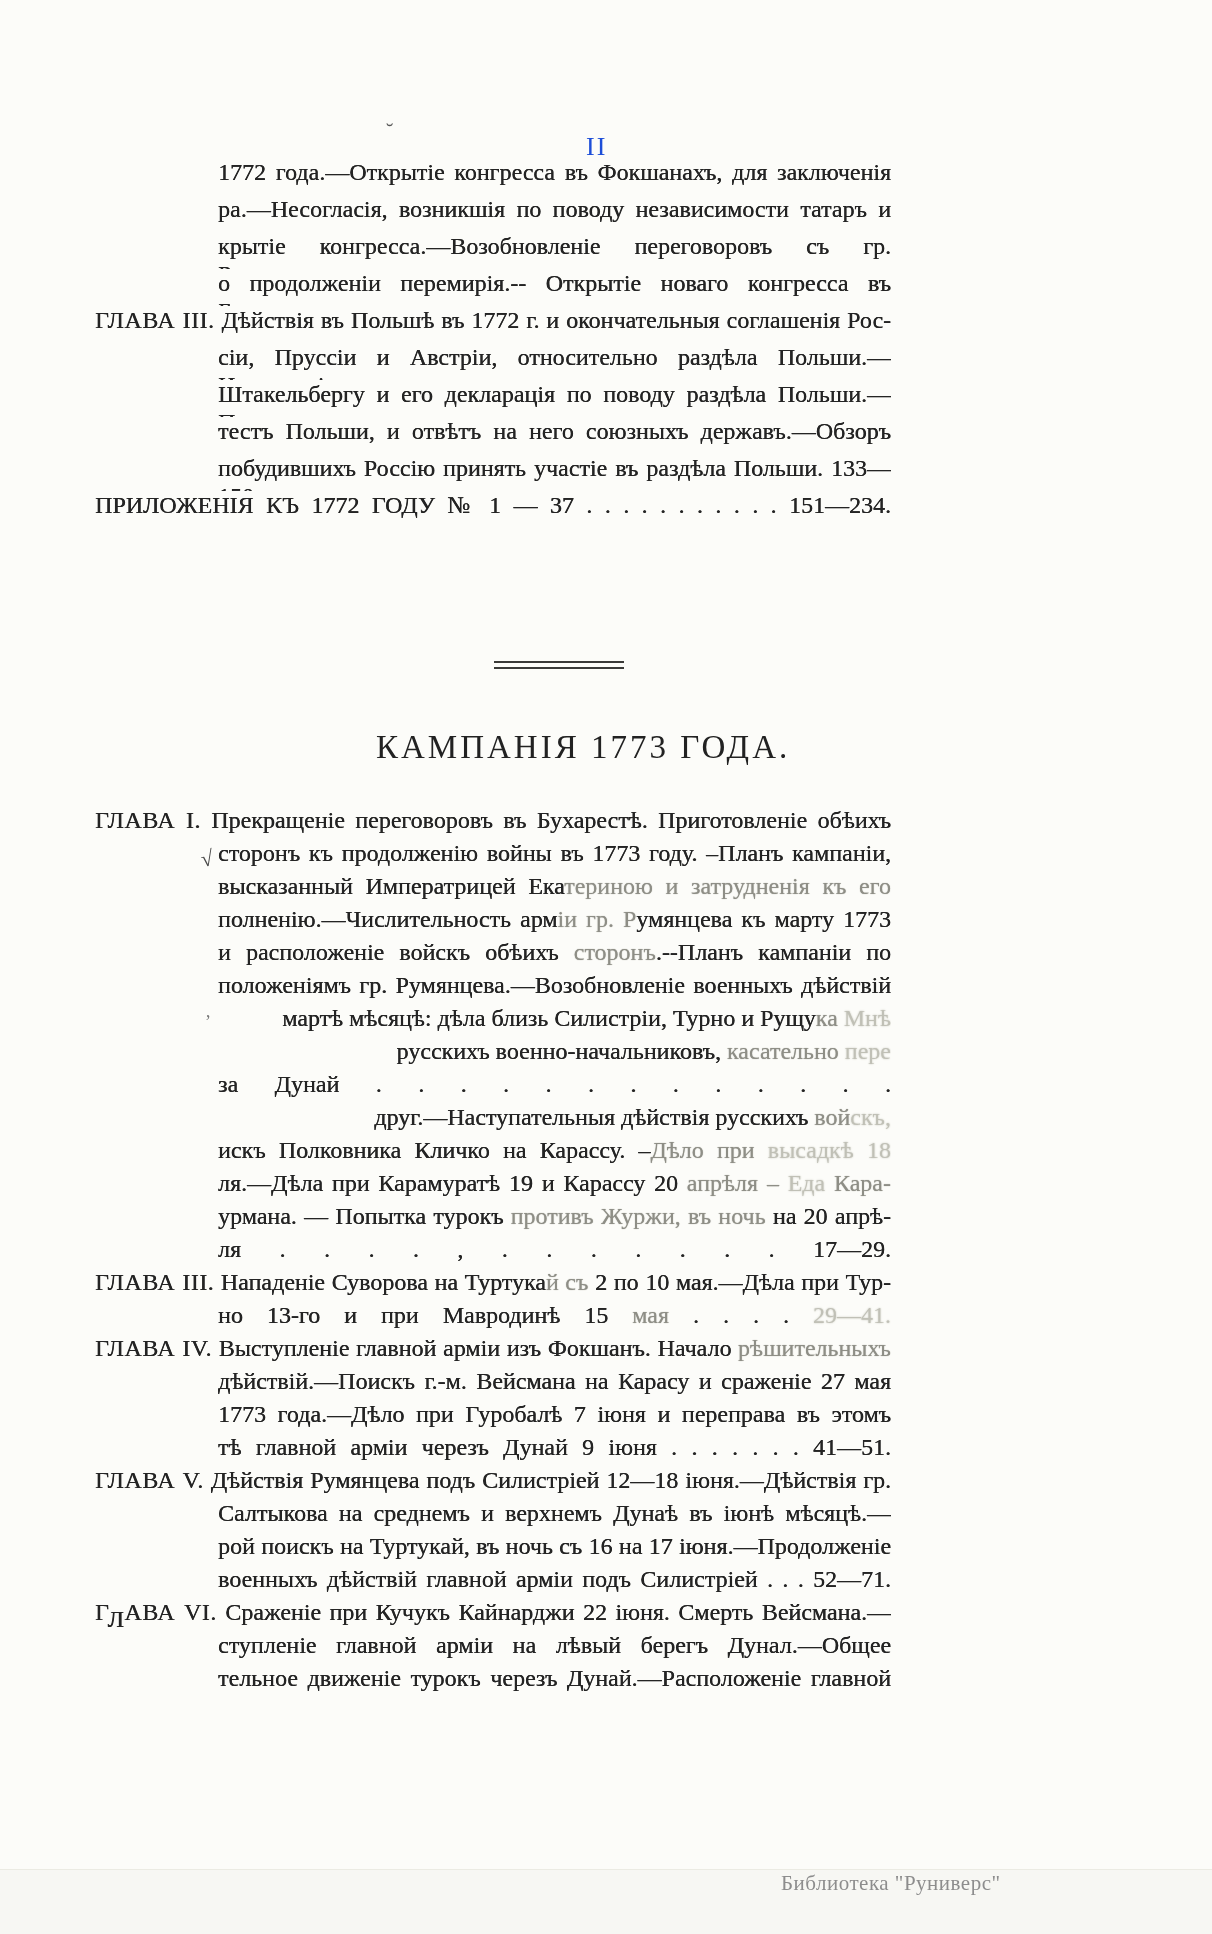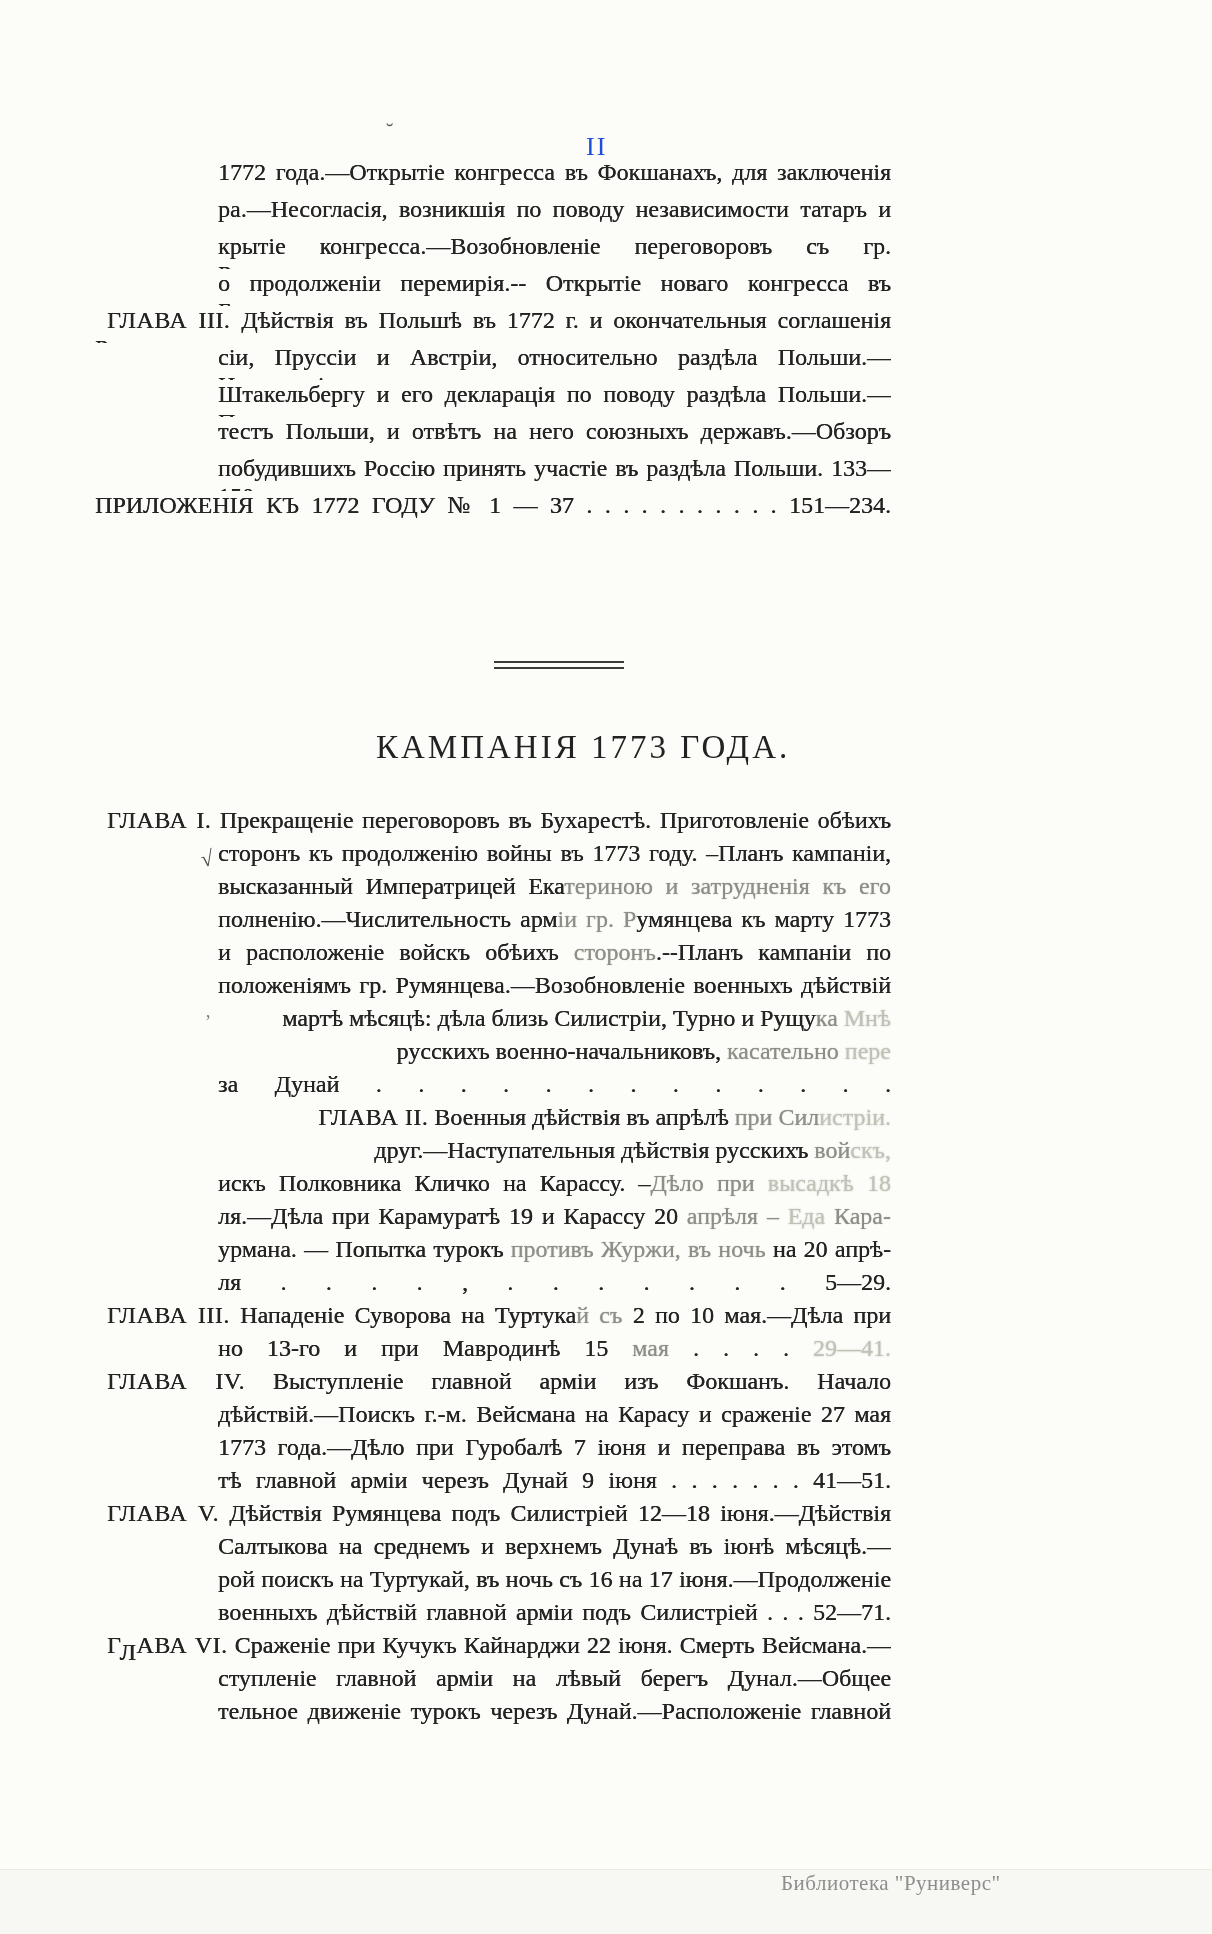--- a/index.html
+++ b/index.html
@@ -26,21 +26,21 @@
   .toc-top .line{height:37px;}
   .toc-campaign{top:806px;}
   .toc-campaign .line{height:33px;text-align:right;}
   .line{
     font-size:24px;line-height:1.18;
     overflow:hidden;white-space:normal;
     text-shadow:0.3px 0 0 currentColor;
   }
   .line.j{text-align:justify;text-align-last:justify;}
   .line.ind{padding-left:123px;}
-  .chlabel{letter-spacing:0.5px;margin-left:12px;}
+  .chlabel{letter-spacing:0.5px;}
   .lowered{position:relative;top:7px;}
   .f1{color:#8e8e86;text-shadow:0 0 1px #9a9a92;}
   .f2{color:#c0c0b6;text-shadow:0 0 2px #c6c6bc;}
   .divider{
     position:absolute;left:494px;top:661px;width:130px;height:4px;
     border-top:2px solid #3a3a38;border-bottom:2px solid #3a3a38;
   }
   .heading{
     position:absolute;left:376px;top:729px;
     font-size:33px;font-weight:normal;letter-spacing:3px;color:#222;
@@ -88,26 +88,25 @@
   <div class="toc toc-campaign" id="toc-campaign">
       <div class="line j"><span class="chlabel">ГЛАВА I.</span> <span>Прекращеніе переговоровъ въ Бухарестѣ. Приготовленіе обѣихъ</span></div>
       <div class="line j ind"><span>сторонъ къ продолженію войны въ 1773 году. –Планъ кампаніи,</span></div>
       <div class="line j ind"><span>высказанный Императрицей Ека</span><span class="f1">териною и затрудненія къ его вы-</span></div>
       <div class="line j ind"><span>полненію.—Числительность арм</span><span class="f1">іи гр. Р</span><span>умянцева къ марту 1773 г.</span></div>
       <div class="line j ind"><span>и расположеніе войскъ обѣихъ </span><span class="f1">сторонъ</span><span>.--Планъ кампаніи по пред-</span></div>
       <div class="line j ind"><span>положеніямъ гр. Румянцева.—Возобновленіе военныхъ дѣйствій въ</span></div>
       <div class="line ind"><span>мартѣ мѣсяцѣ: дѣла близь Силистріи, Турно и Рущу</span><span class="f1">ка</span><span class="f2">      Мнѣ</span></div>
       <div class="line ind"><span>русскихъ военно-начальниковъ, </span><span class="f1">касательно </span><span class="f2">пере</span></div>
       <div class="line j ind"><span>за Дунай . . . . . . . . . . . . .</span></div>
-      <div class="line"><span class="chlabel">ГЛАВА II.</span> <span>Военныя дѣйствія  въ апрѣлѣ </span><span class="f1">при Сил</span><span class="f2">истріи.</span></div>
       <div class="line ind"><span>друг.—Наступательныя дѣйствія русскихъ </span><span class="f1">вой</span><span class="f2">скъ,</span></div>
       <div class="line j ind"><span>искъ Полковника Кличко на Карассу. –</span><span class="f1">Дѣло при</span><span class="f2"> высадкѣ 18 </span><span class="f1">апрѣ-</span></div>
       <div class="line j ind"><span>ля.—Дѣла при Карамуратѣ 19 и Карассу 20 </span><span class="f1">апрѣля – </span><span class="f2">Еда </span><span class="f1">Кара-</span></div>
       <div class="line j ind"><span>урмана. — Попытка турокъ </span><span class="f1">противъ Журжи, въ ночь </span><span>на 20 апрѣ-</span></div>
-      <div class="line j ind"><span>ля . . . . , . . . . . . . 5—29.</span></div>
+      <div class="line j ind"><span>ля . . . . , . . . . . . . 17—29.</span></div>
       <div class="line j"><span class="chlabel">ГЛАВА III.</span> <span>Нападеніе Суворова на Туртука</span><span class="f1">й съ</span><span> 2 по 10 мая.—Дѣла при Тур-</span></div>
       <div class="line j ind"><span>но 13-го и при Мавродинѣ 15 </span><span class="f1">мая</span><span> . . . . </span><span class="f2">29—41.</span></div>
       <div class="line j"><span class="chlabel">ГЛАВА IV.</span> <span>Выступленіе главной арміи изъ Фокшанъ. Начало </span><span class="f1">рѣшительныхъ</span></div>
       <div class="line j ind"><span>дѣйствій.—Поискъ г.-м. Вейсмана на Карасу и сраженіе 27 мая</span></div>
       <div class="line j ind"><span>1773 года.—Дѣло при Гуробалѣ 7 іюня и переправа въ этомъ пунк-</span></div>
       <div class="line j ind"><span>тѣ главной арміи черезъ Дунай 9 іюня . . . . . . . 41—51.</span></div>
       <div class="line j"><span class="chlabel">ГЛАВА V.</span> <span>Дѣйствія Румянцева подъ Силистріей 12—18 іюня.—Дѣйствія гр.</span></div>
       <div class="line j ind"><span>Салтыкова на среднемъ и верхнемъ Дунаѣ въ іюнѣ мѣсяцѣ.—Вто-</span></div>
       <div class="line j ind"><span>рой поискъ на Туртукай, въ ночь съ 16 на 17 іюня.—Продолженіе</span></div>
       <div class="line j ind"><span>военныхъ дѣйствій главной арміи подъ Силистріей . . . 52—71.</span></div>

